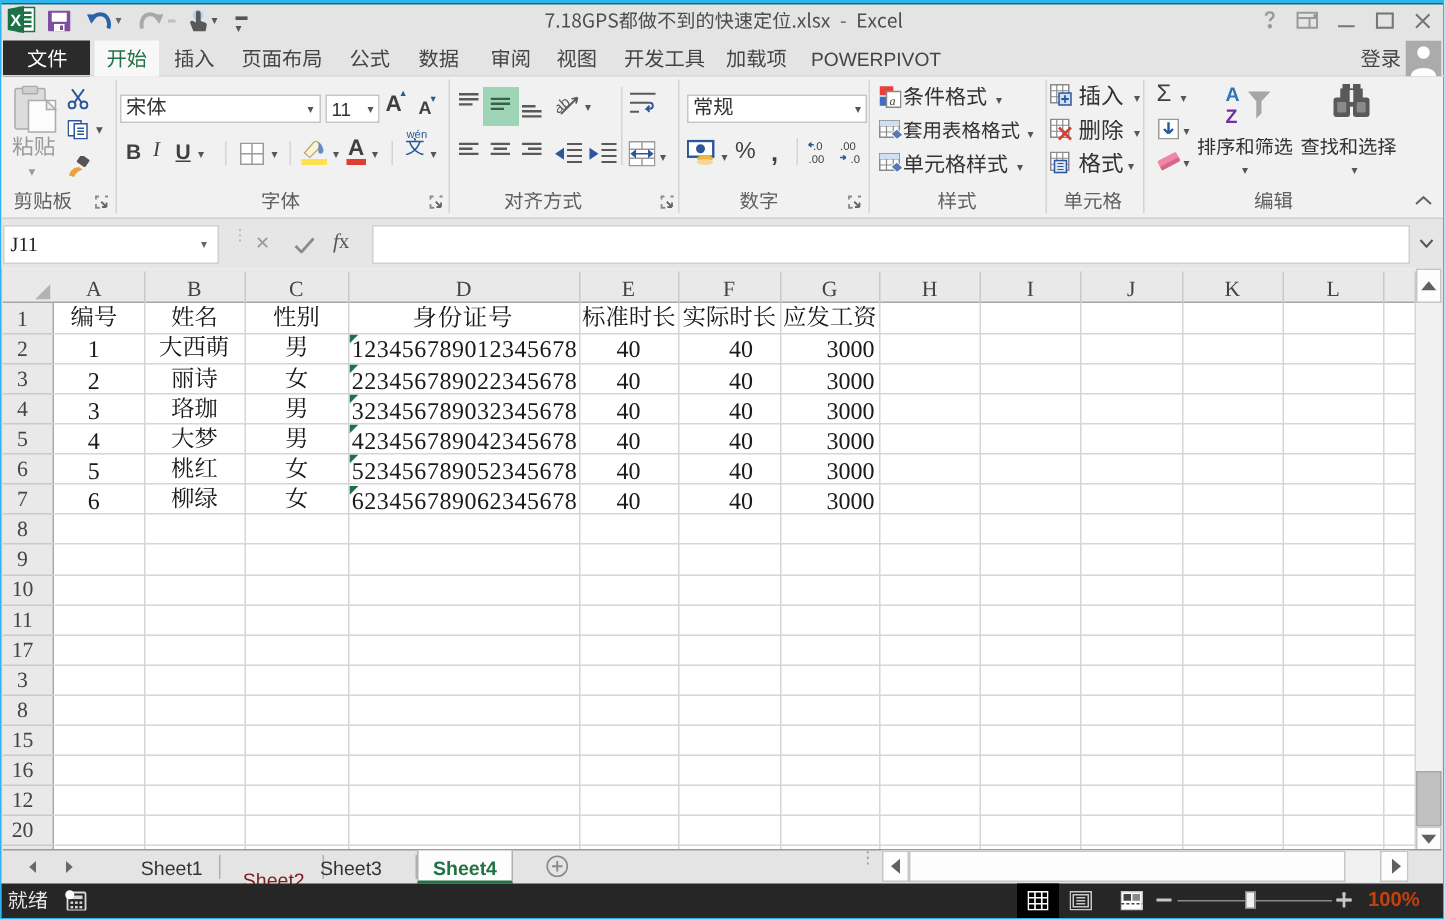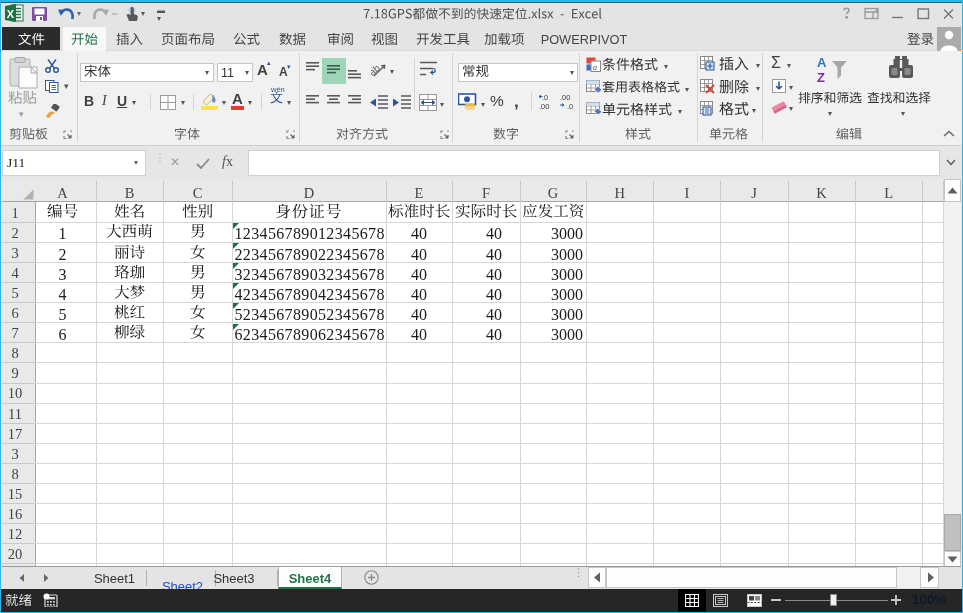--- a/index.html
+++ b/index.html
@@ -843,21 +843,21 @@
 <div style="position:absolute;left:2.0px;top:566.3px;width:959.0px;height:22.5px;background:#e4e4e4;border-top:1px solid #9a9a9a"></div>
 <svg class="abs" style="left:18px;top:574px" width="8" height="8" viewBox="0 0 8 8">
     <path d="M6 0 L1.5 4 L6 8 Z" fill="#686868"></path>
   </svg>
 <svg class="abs" style="left:42px;top:574px" width="8" height="8" viewBox="0 0 8 8">
     <path d="M2 0 L6.5 4 L2 8 Z" fill="#686868"></path>
   </svg>
 <div style="position:absolute;left:146.0px;top:570.0px;width:1.0px;height:16.0px;background:#b0b0b0"></div>
 <div style="position:absolute;left:114.5px;top:572.0px;font-family:'Liberation Sans';font-size:13.0px;color:#333;font-weight:normal;white-space:pre;line-height:1;transform:translateX(-50%);">Sheet1</div>
 <div style="position:absolute;left:215.0px;top:570.0px;width:1.0px;height:16.0px;background:#b0b0b0"></div>
-<div style="position:absolute;left:182.5px;top:580px;font-family:'Liberation Sans';font-size:13.0px;color:#1d4ed8;font-weight:normal;white-space:pre;line-height:1;transform:translateX(-50%);text-align:right;">Sheet2</div>
+<div style="position:absolute;left:182.5px;top:580px;font-family:'Liberation Sans';font-size:13.0px;color:#7f1d1d;font-weight:normal;white-space:pre;line-height:1;transform:translateX(-50%);text-align:right;">Sheet2</div>
 <div style="position:absolute;left:277.0px;top:570.0px;width:1.0px;height:16.0px;background:#b0b0b0"></div>
 <div style="position:absolute;left:234px;top:572.0px;font-family:'Liberation Sans';font-size:13.0px;color:#333;font-weight:normal;white-space:pre;line-height:1;transform:translateX(-50%);">Sheet3</div>
 <div style="position:absolute;left:278.0px;top:567.0px;width:64.0px;height:22.0px;background:#fdfdfd;border-bottom:2.5px solid #217346;border-left:1px solid #b0b0b0;border-right:1px solid #b0b0b0"></div>
 <div style="position:absolute;left:310.0px;top:572.0px;font-family:'Liberation Sans';font-size:13.0px;color:#217346;font-weight:bold;white-space:pre;line-height:1;transform:translateX(-50%);">Sheet4</div>
 <svg class="abs" style="left:364px;top:570px" width="15" height="15" viewBox="0 0 15 15">
 <circle cx="7.5" cy="7.5" r="6.7" fill="none" stroke="#8a8a8a" stroke-width="1.1"></circle>
 <path d="M7.5 4 V11 M4 7.5 H11" stroke="#8a8a8a" stroke-width="1.3"></path>
 </svg>
 <div style="position:absolute;left:573px;top:570px;color:#9a9a9a;font-size:11px;line-height:5.5px;font-family:Liberation Sans">⋮</div>
 <div style="position:absolute;left:588.0px;top:567.0px;width:351.0px;height:21.0px;background:#f1f1f1"></div>
@@ -911,21 +911,21 @@
 </svg>
 <div style="position:absolute;left:771.0px;top:599.0px;width:10.0px;height:2.0px;background:#c8c8c8"></div>
 <div style="position:absolute;left:785.0px;top:600.0px;width:103.0px;height:1.0px;background:#8a8a8a"></div>
 <div style="position:absolute;left:830.0px;top:594.0px;width:7.0px;height:12.0px;background:#f0f0f0;border:1px solid #888"></div>
 <div style="position:absolute;left:891.0px;top:599.0px;width:10.0px;height:2.0px;background:#c8c8c8"></div>
 <div style="position:absolute;left:895.0px;top:594.5px;width:1.5px;height:2.0px;background:#c8c8c8"></div>
 <div style="position:absolute;left:895.0px;top:603.0px;width:0.0px;height:0.0px;"></div>
 <svg class="abs" style="left:890px;top:594px" width="12" height="12" viewBox="0 0 12 12">
     <path d="M1 6 H11 M6 1 V11" stroke="#c8c8c8" stroke-width="1.8"></path>
   </svg>
-<div style="position:absolute;left:912.0px;top:593.0px;font-family:'Liberation Sans';font-size:13.5px;color:#0f172a;font-weight:bold;white-space:pre;line-height:1;">100%</div>
+<div style="position:absolute;left:912.0px;top:593.0px;font-family:'Liberation Sans';font-size:13.5px;color:#c2410c;font-weight:bold;white-space:pre;line-height:1;">100%</div>
 <svg width="0" height="0" style="position:absolute">
     <defs>
       <path id="g0" d="M198 0H293C305 -287 336 -458 508 -678V-733H49V-655H405C261 -455 211 -278 198 0Z"></path>
       <path id="g1" d="M139 13C175 13 205 -15 205 -56C205 -98 175 -126 139 -126C102 -126 73 -98 73 -56C73 -15 102 13 139 13Z"></path>
       <path id="g2" d="M88 0H490V-76H343V-733H273C233 -710 186 -693 121 -681V-623H252V-76H88Z"></path>
       <path id="g3" d="M280 13C417 13 509 -70 509 -176C509 -277 450 -332 386 -369V-374C429 -408 483 -474 483 -551C483 -664 407 -744 282 -744C168 -744 81 -669 81 -558C81 -481 127 -426 180 -389V-385C113 -349 46 -280 46 -182C46 -69 144 13 280 13ZM330 -398C243 -432 164 -471 164 -558C164 -629 213 -676 281 -676C359 -676 405 -619 405 -546C405 -492 379 -442 330 -398ZM281 -55C193 -55 127 -112 127 -190C127 -260 169 -318 228 -356C332 -314 422 -278 422 -179C422 -106 366 -55 281 -55Z"></path>
       <path id="g4" d="M389 13C487 13 568 -23 615 -72V-380H374V-303H530V-111C501 -84 450 -68 398 -68C241 -68 153 -184 153 -369C153 -552 249 -665 397 -665C470 -665 518 -634 555 -596L605 -656C563 -700 496 -746 394 -746C200 -746 58 -603 58 -366C58 -128 196 13 389 13Z"></path>
       <path id="g5" d="M101 0H193V-292H314C475 -292 584 -363 584 -518C584 -678 474 -733 310 -733H101ZM193 -367V-658H298C427 -658 492 -625 492 -518C492 -413 431 -367 302 -367Z"></path>
       <path id="g6" d="M304 13C457 13 553 -79 553 -195C553 -304 487 -354 402 -391L298 -436C241 -460 176 -487 176 -559C176 -624 230 -665 313 -665C381 -665 435 -639 480 -597L528 -656C477 -709 400 -746 313 -746C180 -746 82 -665 82 -552C82 -445 163 -393 231 -364L336 -318C406 -287 459 -263 459 -187C459 -116 402 -68 305 -68C229 -68 155 -104 103 -159L48 -95C111 -29 200 13 304 13Z"></path>
       <path id="g7" d="M508 -806C488 -758 465 -713 439 -670V-724H313V-832H243V-724H89V-657H243V-537H43V-470H283C206 -394 118 -331 21 -283C35 -269 59 -238 68 -222C96 -237 123 -253 149 -271V75H217V16H443V61H515V-373H281C315 -403 347 -436 377 -470H560V-537H431C488 -612 536 -695 576 -785ZM313 -657H431C405 -615 376 -575 344 -537H313ZM217 -47V-153H443V-47ZM217 -213V-311H443V-213ZM603 -783V80H677V-712H864C831 -632 786 -524 741 -439C846 -352 878 -276 878 -212C879 -176 871 -147 848 -133C835 -126 819 -122 801 -122C779 -120 749 -121 716 -124C729 -103 737 -71 738 -50C770 -48 805 -48 832 -51C858 -54 881 -62 900 -74C936 -97 951 -144 951 -206C951 -277 924 -356 818 -449C867 -542 922 -657 963 -752L909 -786L897 -783Z"></path>

